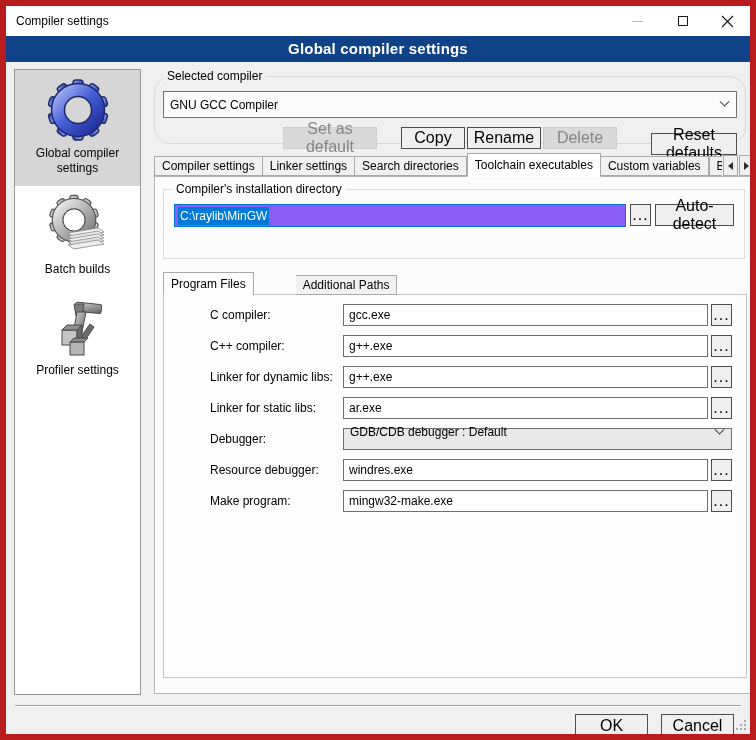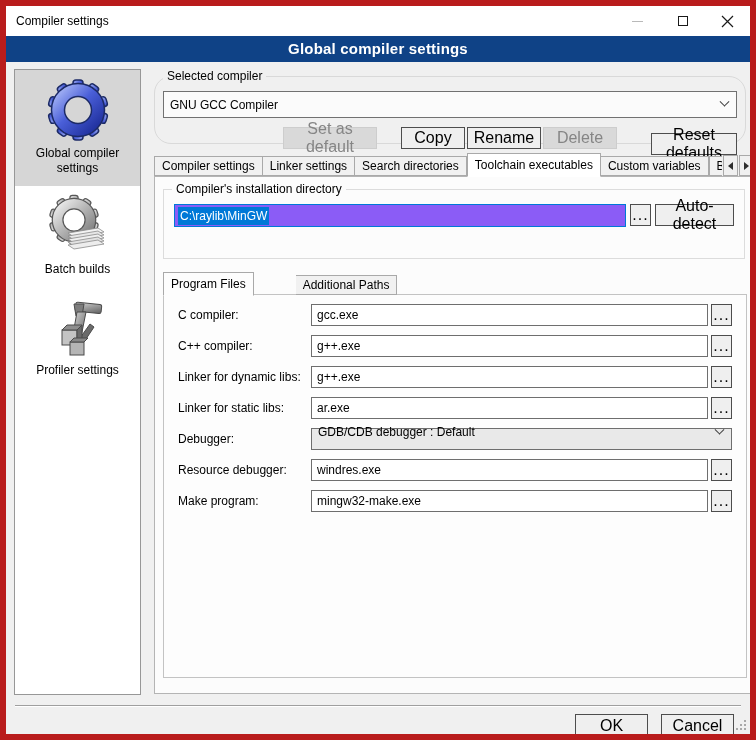--- a/index.html
+++ b/index.html
@@ -79,21 +79,21 @@
   .note { position:absolute; left:10px; top:44px; width:586px; white-space:nowrap; overflow:hidden;
           color:var(--note-color,#a31c1c); }
 
   
   .subtabs { position:absolute; left:8px; top:96px; height:22px; display:flex; align-items:flex-end; z-index:2;gap:42px; }
   .subtabs .tab { background:#f1f1f1; }
   .subtabs .tab.active { background:#fdfdfd; border-bottom:1px solid #fdfdfd; }
   .inner-panel { position:absolute; left:8px; top:117px; right:6px; bottom:15px; background:#fdfdfd;
                  border:1px solid #c3c3c3; padding:9px 14px; display:flex; flex-direction:column; gap:9px; }
   .row { display:flex; align-items:center; height:22px; flex:none; }
-  .row-label { width:133px; flex:none; }
+  .row-label { width:133px; flex:none;margin-left:32px; }
   .row input { flex:1; height:22px; border:1px solid #6e6e6e; padding:0 5px;
                font-family:"Liberation Sans",sans-serif; font-size:12px; background:#fff; color:#000; }
   .row .mini-btn { margin-left:3px; }
   .debugger-combo { flex:1; height:22px; background:#e9e9e9; border:1px solid #6e6e6e;
                     display:flex; align-items:center; padding:0 8px 14px 6px; }
 
   
   .divider { position:absolute; left:9px; right:9px; top:699px; height:2px;
              border-top:1px solid #9f9f9f; border-bottom:1px solid #ffffff; }
   .footer-btn { position:absolute; top:708px; height:23px; width:73px; }

